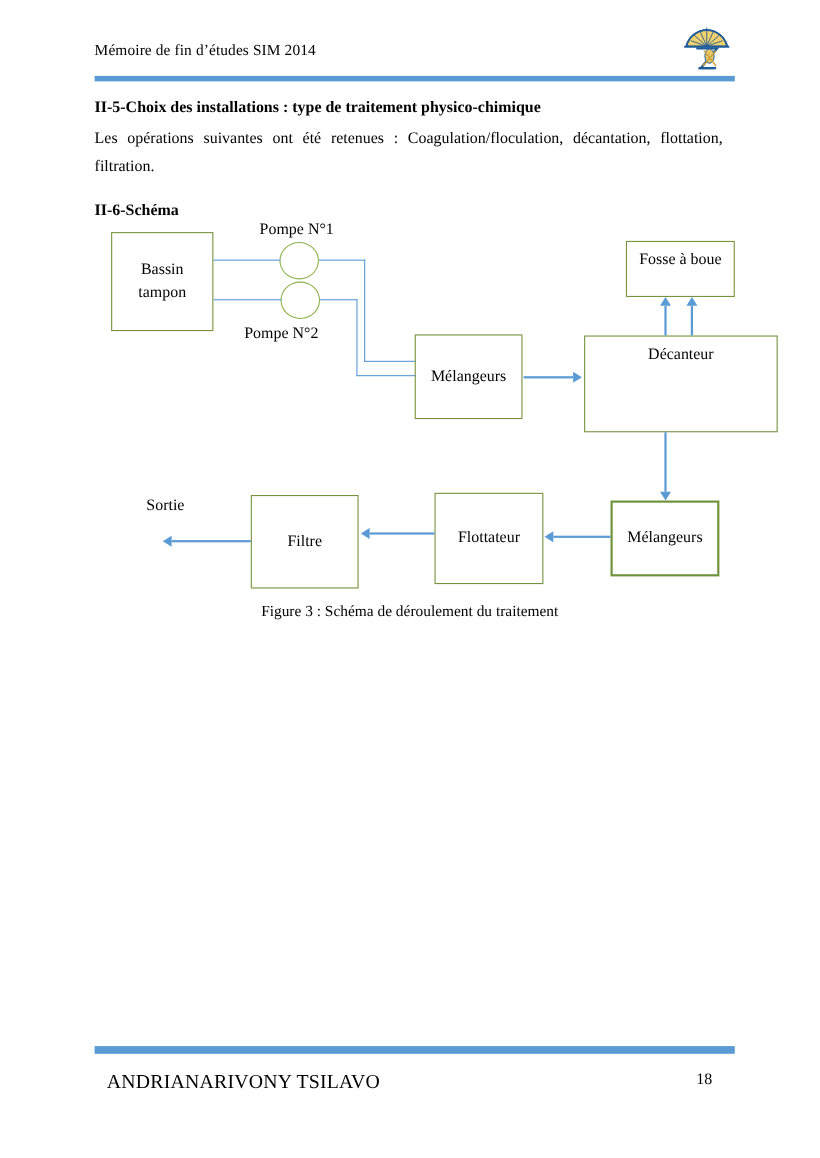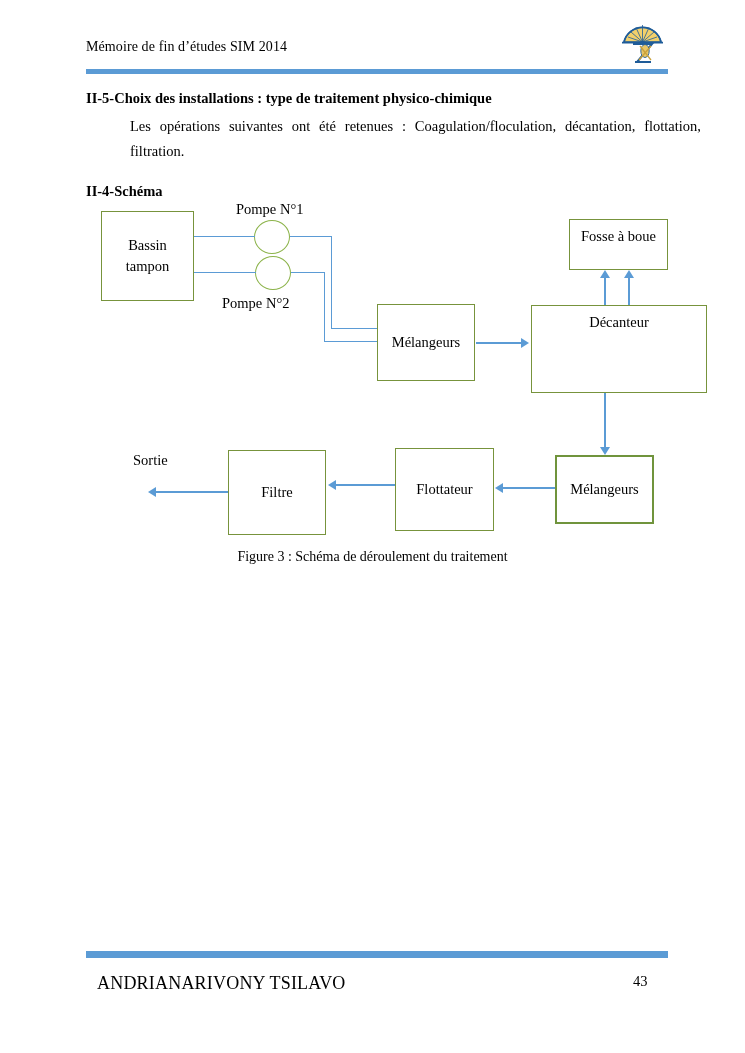--- a/index.html
+++ b/index.html
@@ -29,21 +29,21 @@
   
   .h-sub{
     position:absolute;font-weight:bold;font-size:14.5px;white-space:nowrap;
   }
   #heading-1{left:86px;top:90px;}
   #heading-2{left:86px;top:183px;}
 
   .para{
     position:absolute;left:86px;top:114px;width:571px;
     font-size:14.5px;line-height:25px;
-    text-align:justify;text-justify:inter-word;margin-left:44px;
+    text-align:justify;text-justify:inter-word;
   }
 
   
   .diagram{position:absolute;left:0;top:0;width:745px;height:600px;}
 
   .node{
     position:absolute;
     border:1px solid #77933C;
     box-sizing:border-box;
     background:transparent;
@@ -122,21 +122,21 @@
       <ellipse cx="30" cy="31" rx="4.2" ry="6.5" fill="#e8c668" stroke="#1F5C99" stroke-width="0.9"></ellipse>
       <line x1="24" y1="40" x2="36" y2="26" stroke="#c9a13a" stroke-width="1.3"></line>
       <line x1="36" y1="40" x2="25" y2="26" stroke="#c9a13a" stroke-width="1.3"></line>
     </svg>
   </div>
 
   <div class="hdr-rule"></div>
 
   <div class="h-sub" id="heading-1">II-5-Choix des installations : type de traitement physico-chimique</div>
   <div class="para">Les opérations suivantes ont été retenues : Coagulation/floculation, décantation, flottation, filtration.</div>
-  <div class="h-sub" id="heading-2">II-4-Schéma</div>
+  <div class="h-sub" id="heading-2">II-6-Schéma</div>
 
   <div class="diagram">
 
     <div class="node" style="left:101px;top:211px;width:93px;height:90px;">
       <div>
         <div>Bassin</div>
         <div>tampon</div>
       </div>
     </div>
 
@@ -201,15 +201,15 @@
 
     <div class="h-arrow" style="left:156px;top:491px;width:72px;"></div>
     <div class="tip tip-l" style="left:148px;top:487px;"></div>
     <div class="lbl" style="left:133px;top:452px;">Sortie</div>
 
     <div class="caption">Figure 3 : Schéma de déroulement du traitement</div>
   </div>
 
   <div class="ftr-rule"></div>
   <div class="ftr-left">ANDRIANARIVONY TSILAVO</div>
-  <div class="ftr-right">43</div>
+  <div class="ftr-right">18</div>
 
 </div>
 
 </body></html>

